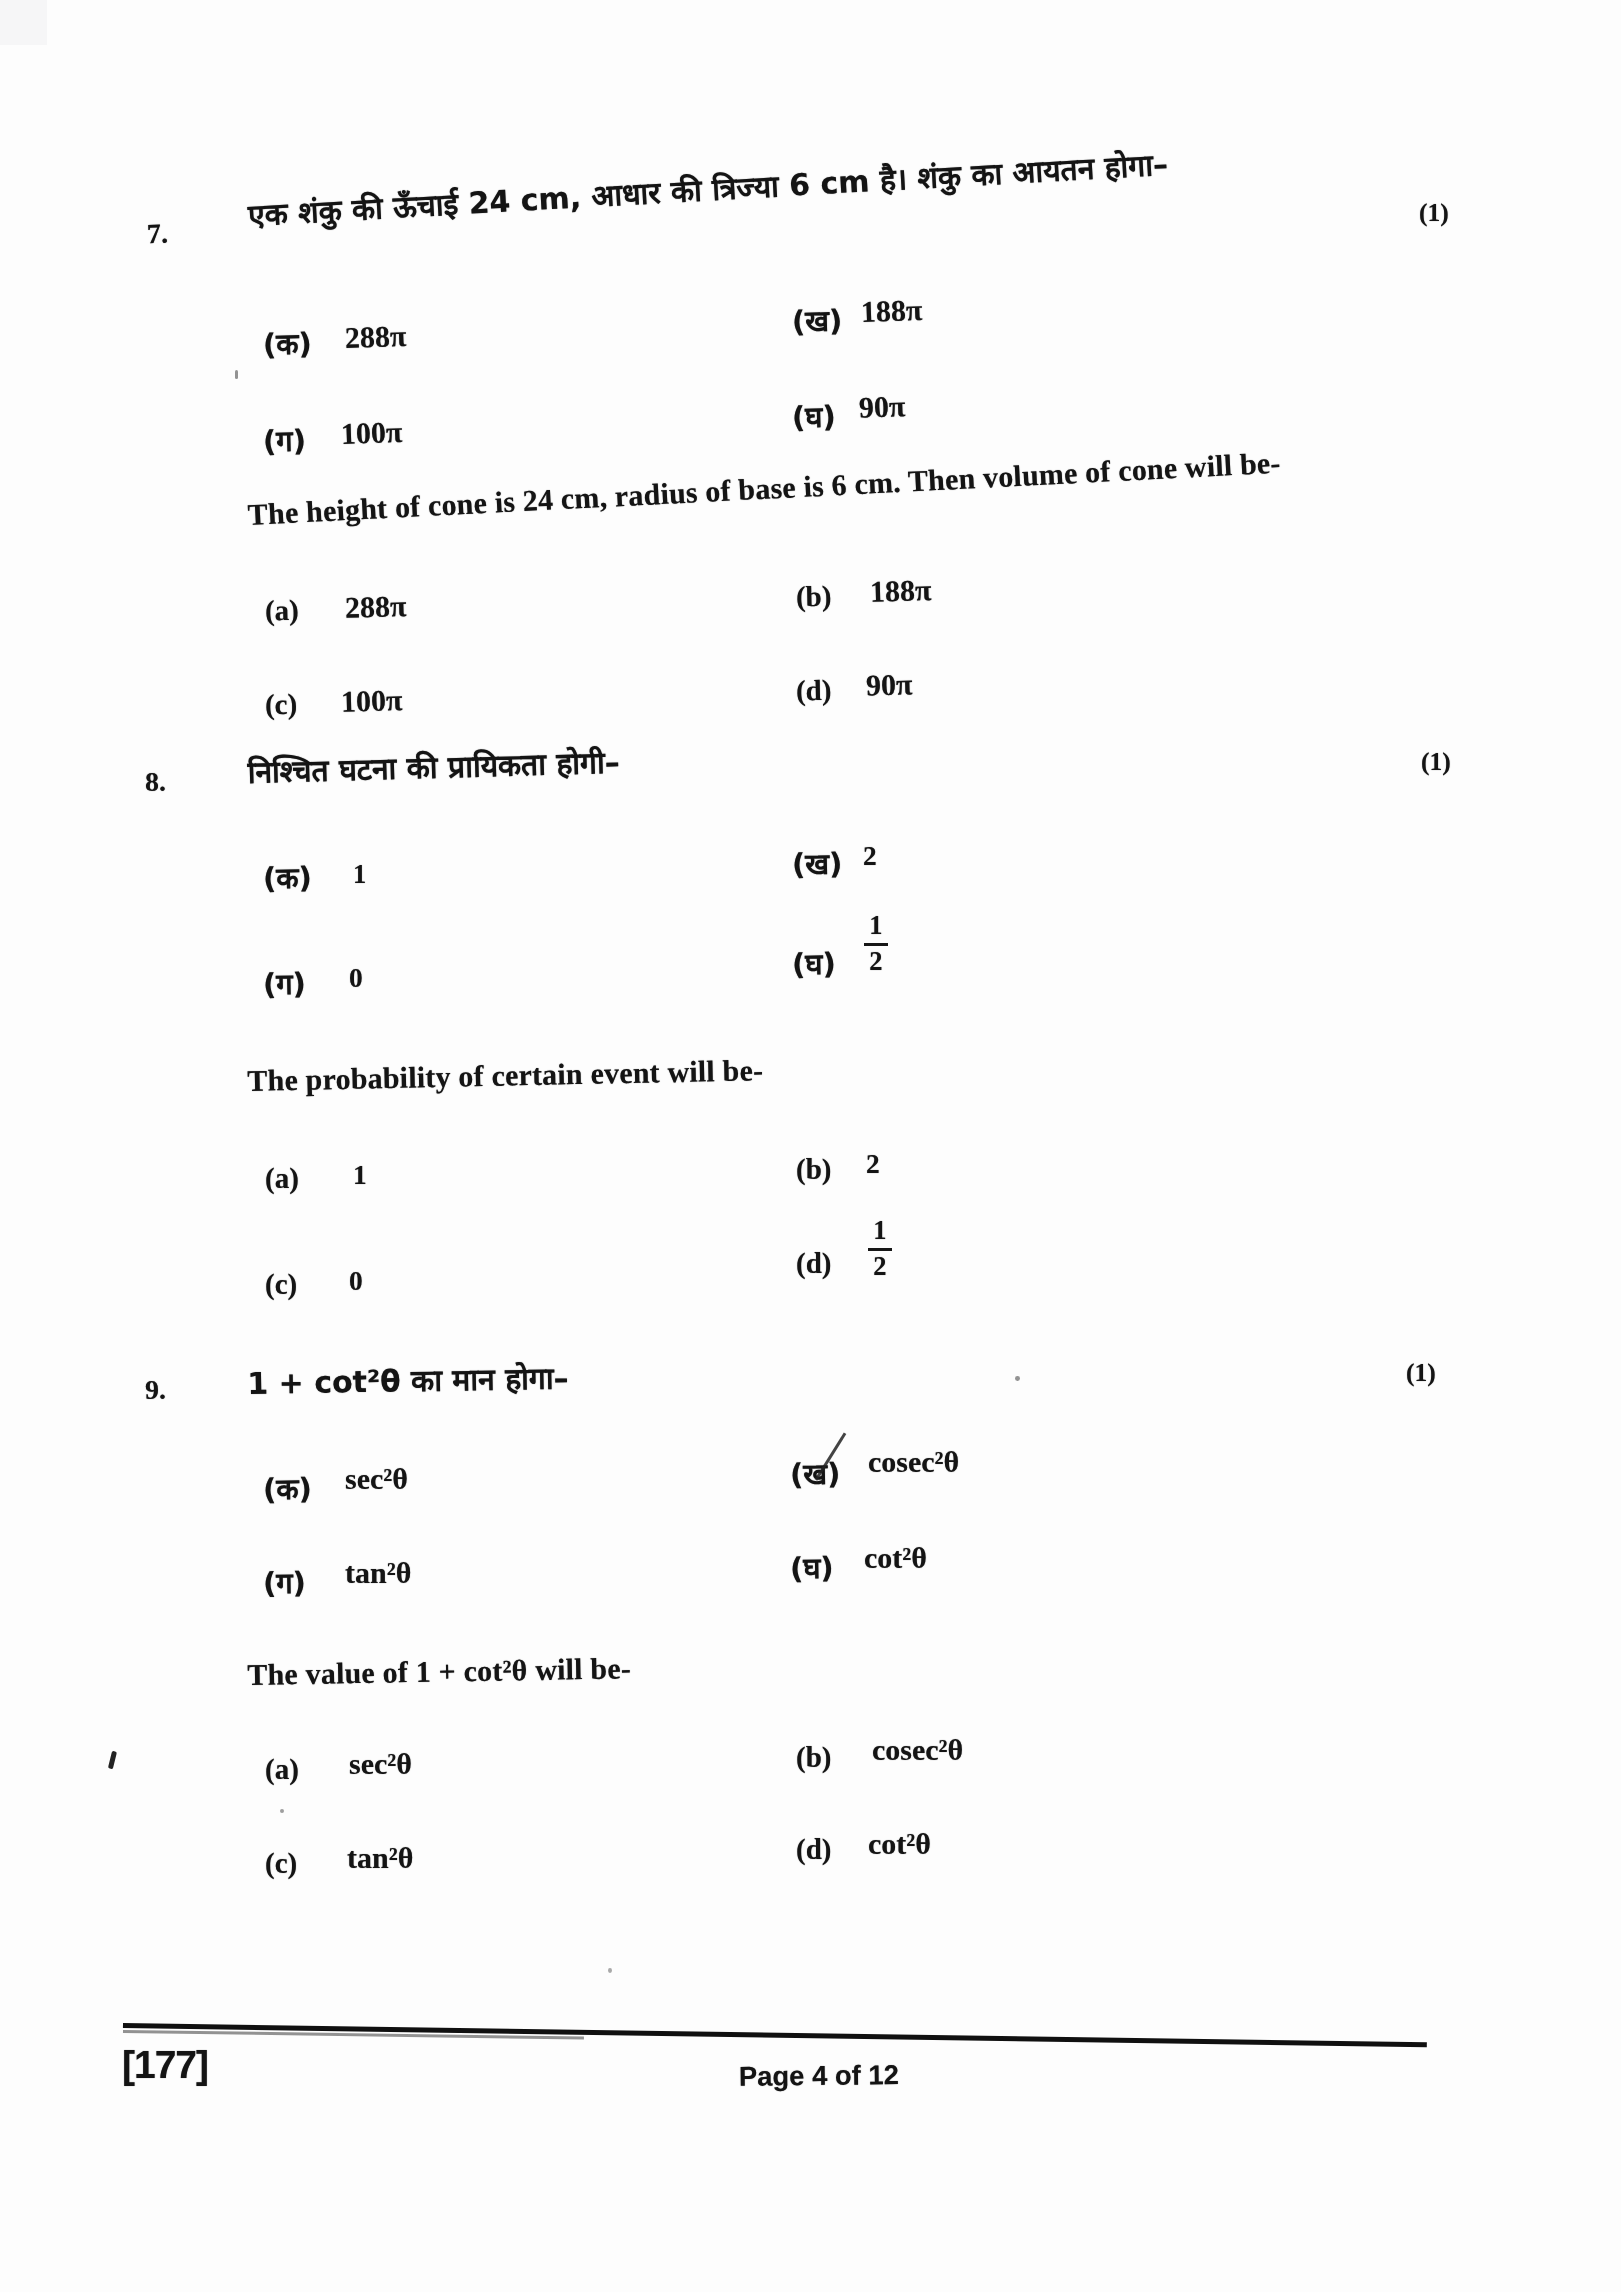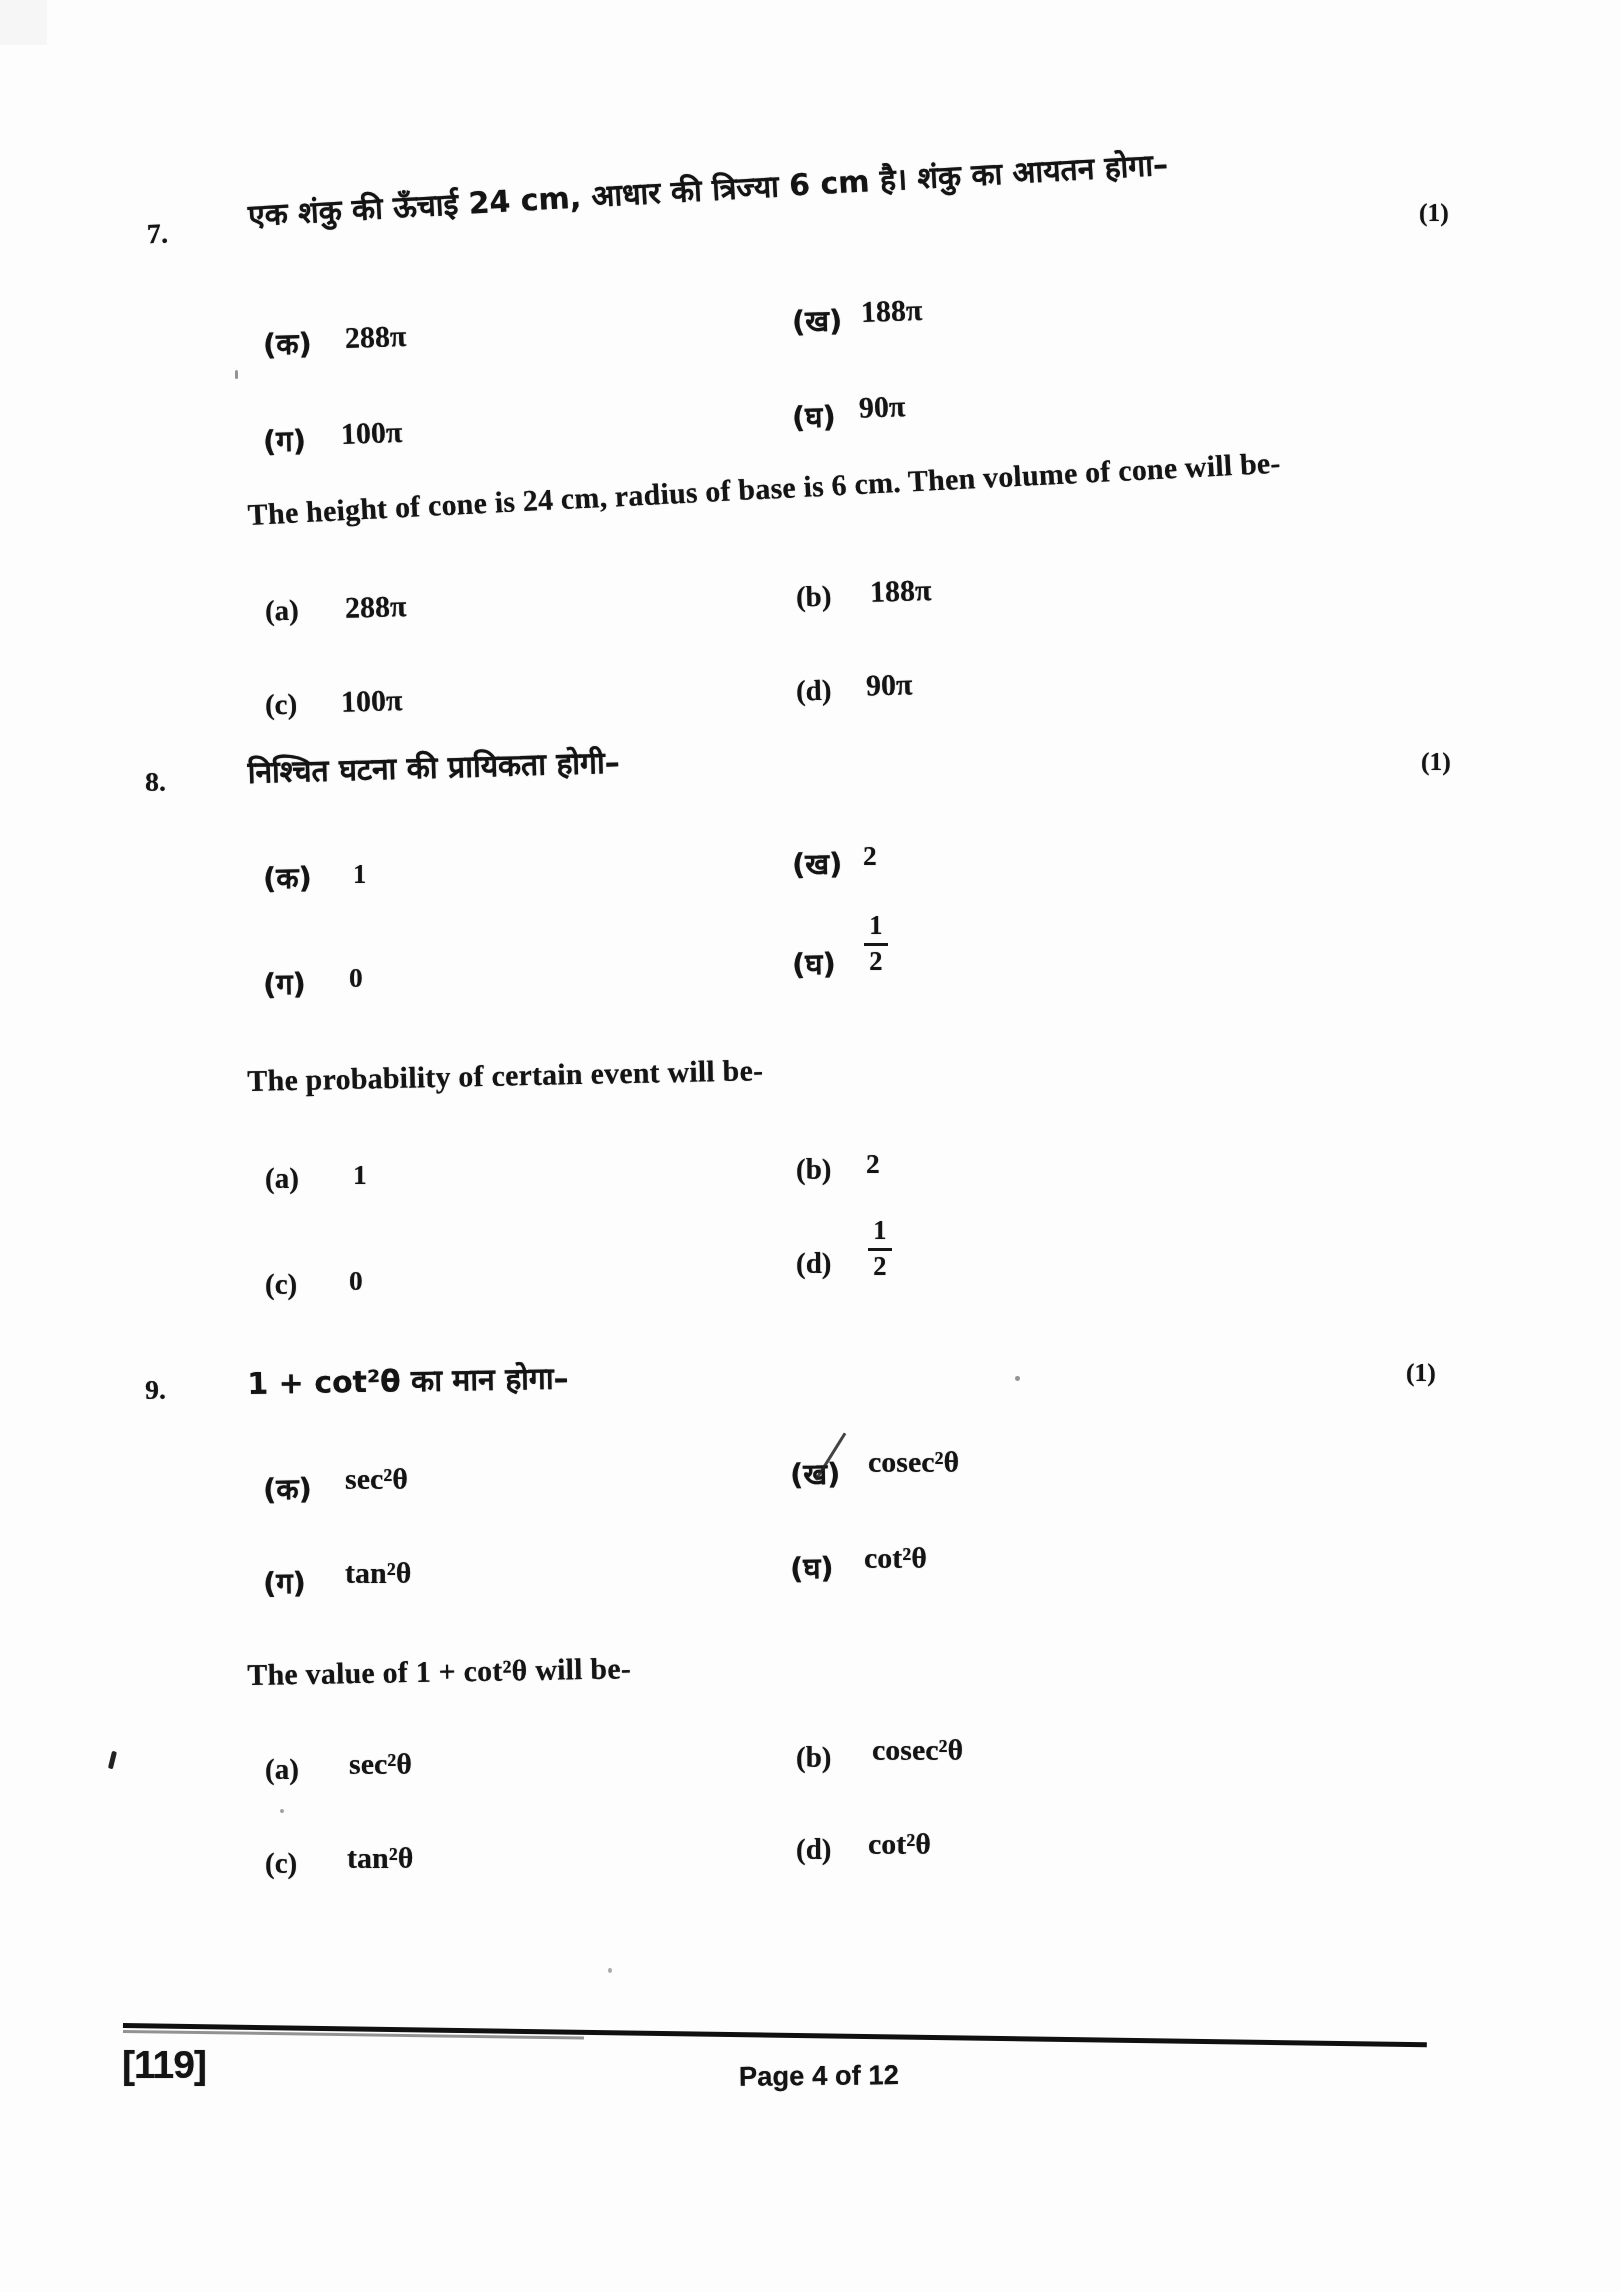--- a/index.html
+++ b/index.html
@@ -127,16 +127,16 @@
 
   <div class="slash-mark" style="left:829px;top:1429px;"></div>
   <div class="tick-mark" style="left:110px;top:1751px;"></div>
   <div class="speck" style="left:1015px;top:1376px;width:4.9px;height:4.9px;opacity:.5;"></div>
   <div class="speck" style="left:280px;top:1809px;width:3.9px;height:3.9px;opacity:.45;"></div>
   <div class="speck" style="left:608px;top:1968px;width:3.9px;height:4.9px;opacity:.4;"></div>
   <div class="speck" style="left:235px;top:370px;width:2.9px;height:8.8px;opacity:.5;border-radius:2px;"></div>
 
   <div class="rule-main"></div>
   <div class="rule-sub"></div>
-  <div class="txt footer-code" style="left:122px;top:2043px;">[119]</div>
+  <div class="txt footer-code" style="left:122px;top:2043px;">[177]</div>
   <div class="txt footer-page" style="left:739px;top:2060px;transform:rotate(-.6deg);">Page 4 of 12</div>
 </div>
 
 
 </body></html>

